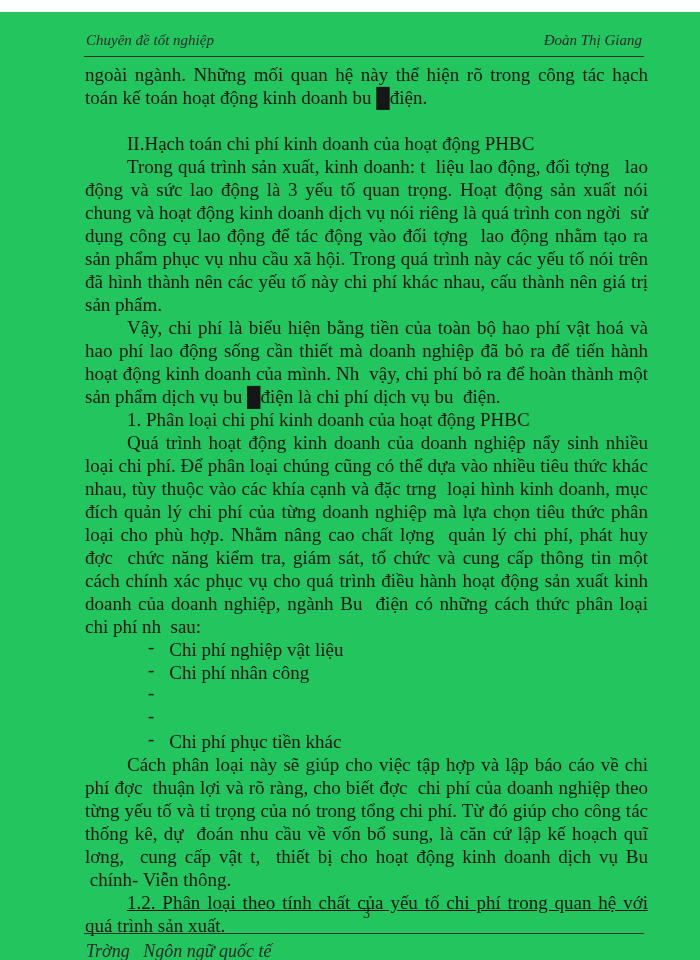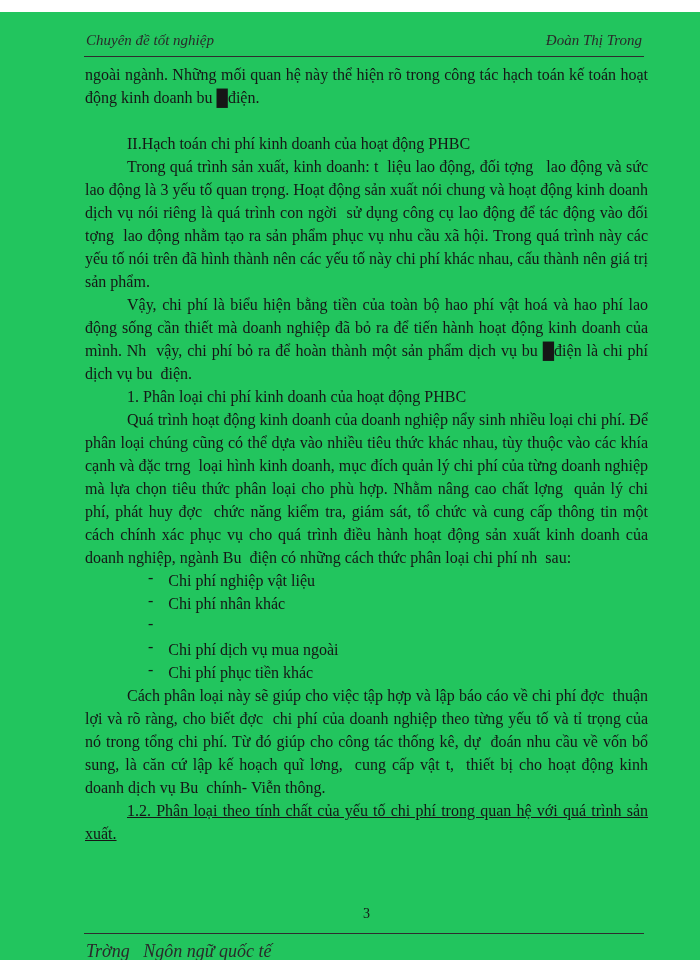--- a/index.html
+++ b/index.html
@@ -28,21 +28,21 @@
   .hdr-rule, .ftr-rule {
     position: absolute;
     left: 84px; right: 56px;
     border-top: 1.5px solid #2e2e2e;
   }
   .hdr-rule { top: 44px; }
   .ftr-rule { top: 921px; }
   .content {
     position: absolute;
     top: 51px; left: 85px; right: 52px;
-    font-size: 16px;
+    font-size: 19px;
     line-height: 23px;
     text-align: justify;
   }
   .para { margin: 0; text-indent: 42px; }
   .no-indent { text-indent: 0; }
   .heading-2 { margin: 23px 0 0 0; }
   .heading-1 { }
   .heading-1-1, .heading-1-2 { text-decoration: underline; }
   .bullet-list {
     list-style: none;
@@ -71,21 +71,21 @@
     color: #2a2a2a;
   }
 </style>
 </head>
 <body>
 
 <div class="page">
 
   <header class="doc-header">
     <span class="hdr-left">Chuyên đề tốt nghiệp</span>
-    <span class="hdr-right">Đoàn Thị Trong</span>
+    <span class="hdr-right">Đoàn Thị Giang</span>
   </header>
   <div class="hdr-rule"></div>
 
   <main class="content">
     <p class="para no-indent">ngoài ngành. Những mối quan hệ này thể hiện rõ trong công tác hạch toán kế toán hoạt động kinh doanh bu █điện.</p>
 
     <p class="para heading-2">II.Hạch toán chi phí kinh doanh của hoạt động PHBC</p>
 
     <p class="para">Trong quá trình sản xuất, kinh doanh: t&nbsp; liệu lao động, đối tợng &nbsp; lao động và sức lao động là 3 yếu tố quan trọng. Hoạt động sản xuất nói chung và hoạt động kinh doanh dịch vụ nói riêng là quá trình con ngời &nbsp;sử dụng công cụ lao động để tác động vào đối tợng &nbsp;lao động nhằm tạo ra sản phẩm phục vụ nhu cầu xã hội. Trong quá trình này các yếu tố nói trên đã hình thành nên các yếu tố này chi phí khác nhau, cấu thành nên giá trị sản phẩm.</p>
 
@@ -96,28 +96,27 @@
     <p class="para">Quá trình hoạt động kinh doanh của doanh nghiệp nẩy sinh nhiều loại chi phí. Để phân loại chúng cũng có thể dựa vào nhiều tiêu thức khác nhau, tùy thuộc vào các khía cạnh và đặc trng &nbsp;loại hình kinh doanh, mục đích quản lý chi phí của từng doanh nghiệp mà lựa chọn tiêu thức phân loại cho phù hợp. Nhằm nâng cao chất lợng &nbsp;quản lý chi phí, phát huy đợc &nbsp;chức năng kiểm tra, giám sát, tổ chức và cung cấp thông tin một cách chính xác phục vụ cho quá trình điều hành hoạt động sản xuất kinh doanh của doanh nghiệp, ngành Bu &nbsp;điện có những cách thức phân loại chi phí nh &nbsp;sau:</p>
 
 
     <ul class="bullet-list">
       <li class="bullet">
         <span class="dash">-</span>
         <span class="bullet-text">Chi phí nghiệp vật liệu</span>
       </li>
       <li class="bullet">
         <span class="dash">-</span>
-        <span class="bullet-text">Chi phí nhân khác</span>
+        <span class="bullet-text">Chi phí nhân công</span>
       </li>
       <li class="bullet">
         <span class="dash">-</span>
       </li>
       <li class="bullet">
         <span class="dash">-</span>
-        <span class="bullet-text">Chi phí dịch vụ mua ngoài</span>
       </li>
       <li class="bullet">
         <span class="dash">-</span>
         <span class="bullet-text">Chi phí phục tiền khác</span>
       </li>
     </ul>
 
     <p class="para">Cách phân loại này sẽ giúp cho việc tập hợp và lập báo cáo về chi phí đợc &nbsp;thuận lợi và rõ ràng, cho biết đợc &nbsp;chi phí của doanh nghiệp theo từng yếu tố và tỉ trọng của nó trong tổng chi phí. Từ đó giúp cho công tác thống kê, dự &nbsp;đoán nhu cầu về vốn bổ sung, là căn cứ lập kế hoạch quĩ lơng, &nbsp;cung cấp vật t, &nbsp;thiết bị cho hoạt động kinh doanh dịch vụ Bu &nbsp;chính- Viễn thông.</p>
 
     <p class="para heading-1-2">1.2. Phân loại theo tính chất của yếu tố chi phí trong quan hệ với quá trình sản xuất.</p>

